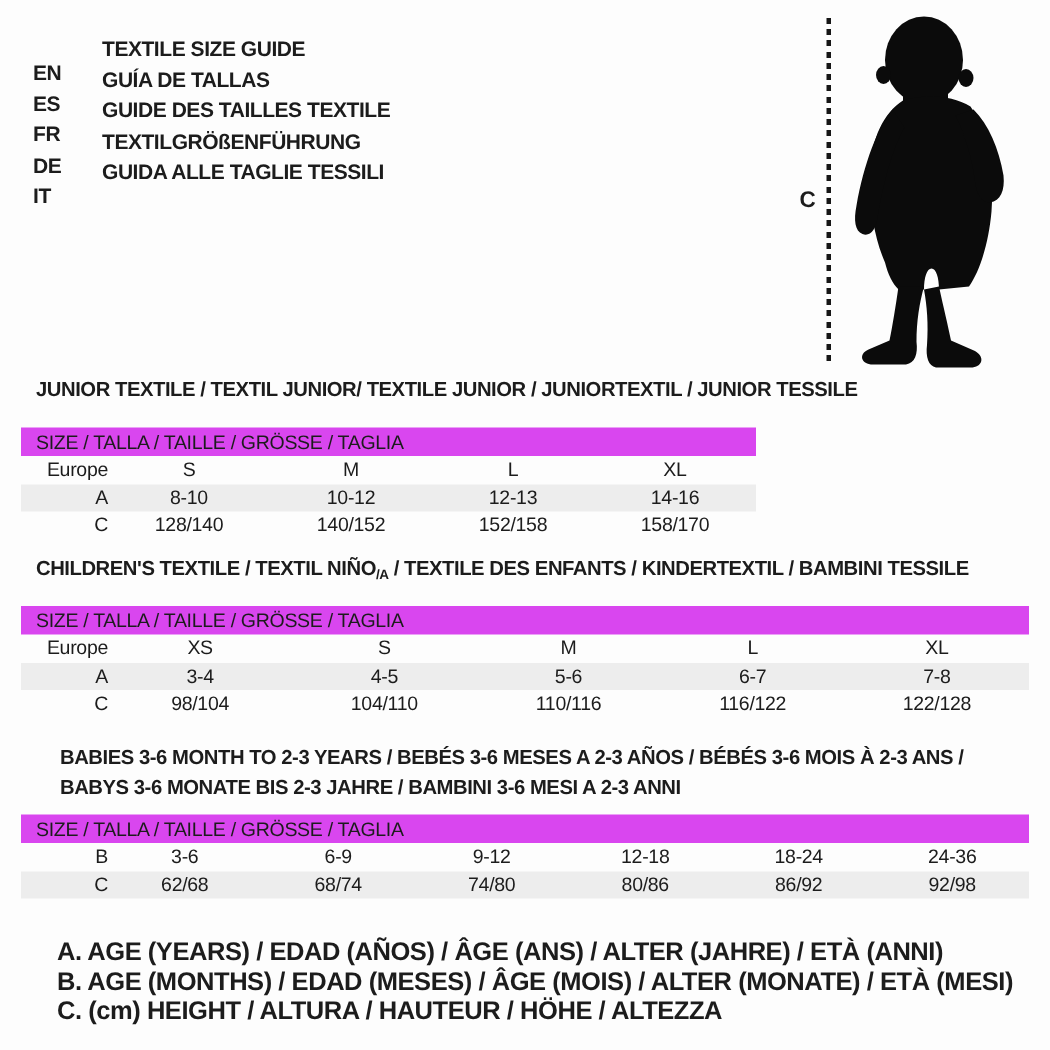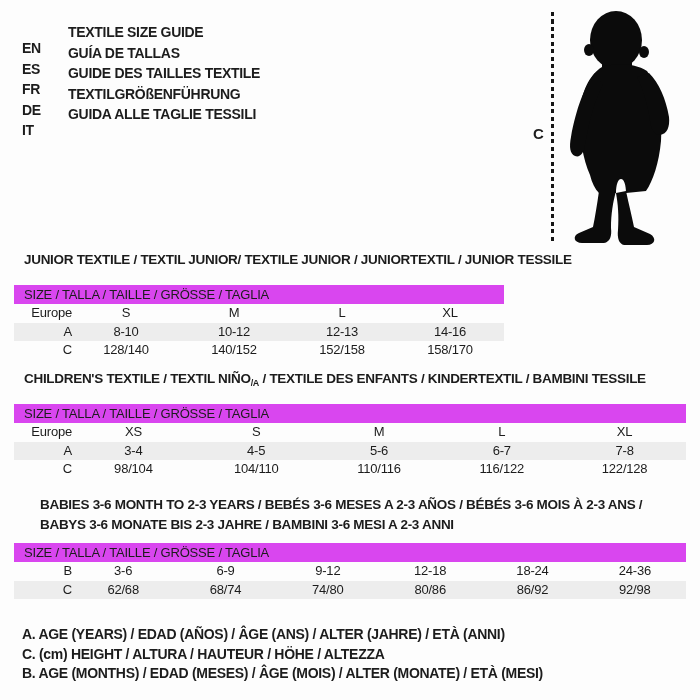--- a/index.html
+++ b/index.html
@@ -45,21 +45,21 @@
   .trow .cell { text-align:center; }
 
   #table1 { top:285px; width:490px; }
   #table1 .trow { grid-template-columns:58px repeat(4, 1fr); }
   #table2 { top:404px; width:672px; }
   #table2 .trow { grid-template-columns:58px repeat(5, 1fr); }
   #table3 { top:543px; width:672px; }
   #table3 .trow { grid-template-columns:58px repeat(6, 1fr); }
 
   
-  .footnotes { position:absolute; left:22px; top:625px; font-weight:bold; font-size:14px; line-height:19.5px; letter-spacing:-0.3px; }
+  .footnotes { position:absolute; left:38px; top:625px; font-weight:bold; font-size:17px; line-height:19.5px; letter-spacing:-0.3px; }
 </style>
 </head>
 <body>
 
 <div class="canvas">
 
   <div class="lang-list">
     <div class="lang-row">
       <span class="lang-code">EN</span>
       <span class="lang-label">TEXTILE SIZE GUIDE</span>
@@ -174,17 +174,17 @@
       <span class="cell">68/74</span>
       <span class="cell">74/80</span>
       <span class="cell">80/86</span>
       <span class="cell">86/92</span>
       <span class="cell">92/98</span>
     </div>
   </div>
 
   <div class="footnotes">
     <div>A. AGE (YEARS) / EDAD (AÑOS) / ÂGE (ANS) / ALTER (JAHRE) / ETÀ (ANNI)</div>
+    <div>B. AGE (MONTHS) / EDAD (MESES) / ÂGE (MOIS) / ALTER (MONATE) / ETÀ (MESI)</div>
     <div>C. (cm) HEIGHT / ALTURA / HAUTEUR / HÖHE / ALTEZZA</div>
-    <div>B. AGE (MONTHS) / EDAD (MESES) / ÂGE (MOIS) / ALTER (MONATE) / ETÀ (MESI)</div>
   </div>
 
 </div>
 
 </body></html>

